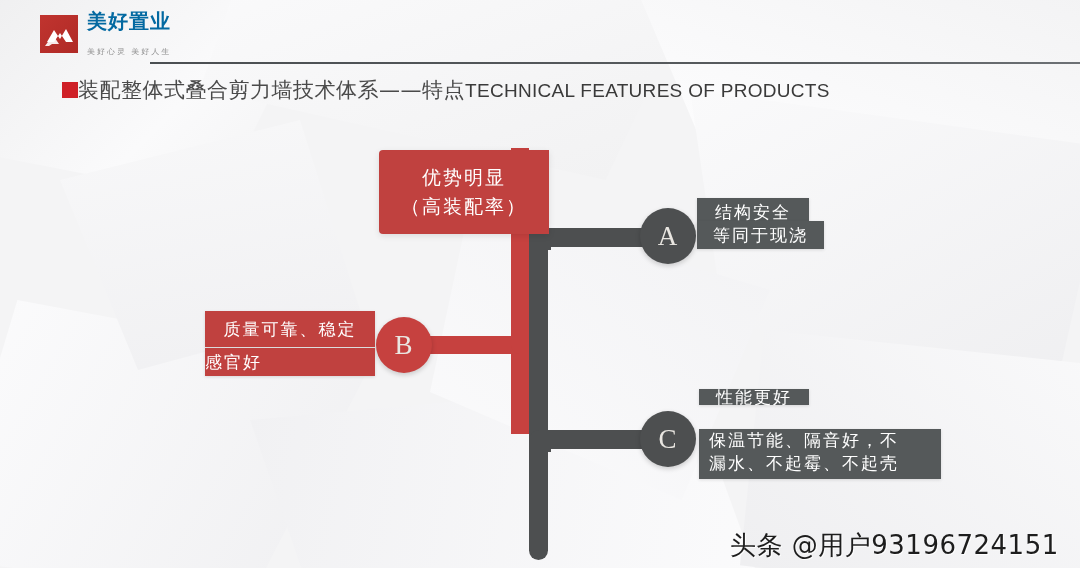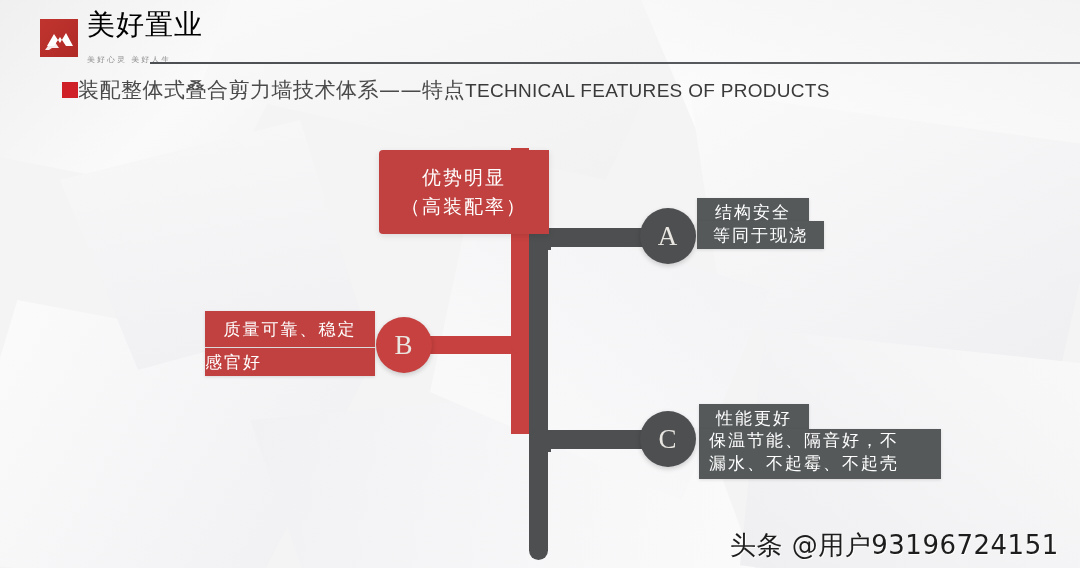--- a/index.html
+++ b/index.html
@@ -66,24 +66,24 @@
   .logo-mark {
     position: relative;
     width: 38px;
     height: 38px;
     background: linear-gradient(135deg,#c0342f 0%,#b02a26 100%);
     flex: 0 0 auto;
   }
   .logo-mark svg { display: block; width: 38px; height: 38px; }
   .logo-text { display: flex; flex-direction: column; line-height: 1; }
   .logo-title {
-    font-size: 28px;
-    font-weight: 400;
+    font-size: 20px;
+    font-weight: 700;
     letter-spacing: 1px;
-    color: #000000;
+    color: #0369a1;
     font-family: "DejaVu Sans", "Liberation Sans", sans-serif;
   }
   .logo-sub {
     margin-top: 17px;
     font-size: 8px;
     letter-spacing: 2px;
     color: #8d8d8d;
     transform: scaleY(0.92);
     transform-origin: left top;
   }
@@ -225,21 +225,21 @@
     align-items: center;
     box-shadow: 0 1px 3px rgba(0,0,0,0.12);
   }
   .chip.gray { background: #55595a; }
   .chip.red  { background: #c0413f; }
 
   .chip-a1 { left: 697px; top: 198px; width: 112px; height: 28px; font-size: 17px;
              justify-content: center; }
   .chip-a2 { left: 697px; top: 221px; width: 127px; height: 28px; font-size: 17px;
              justify-content: center; }
-  .chip-c1 { left: 699px; top: 404px; width: 110px; height: 28px; font-size: 17px;
+  .chip-c1 { left: 699px; top: 389px; width: 110px; height: 16px; font-size: 17px;
              justify-content: center; }
   .chip-c2 { left: 699px; top: 429px; width: 242px; height: 50px; font-size: 17px;
              padding: 0 10px; box-sizing: border-box; line-height: 1.35;
              justify-content: flex-start; }
   .chip-c2 span { display: block; }
 
   .chip-b1 { left: 205px; top: 311px; width: 170px; height: 36px; font-size: 17px;
              justify-content: center; }
   .chip-b2 { left: 205px; top: 348px; width: 170px; height: 28px; font-size: 17px;
              justify-content: flex-start; }

